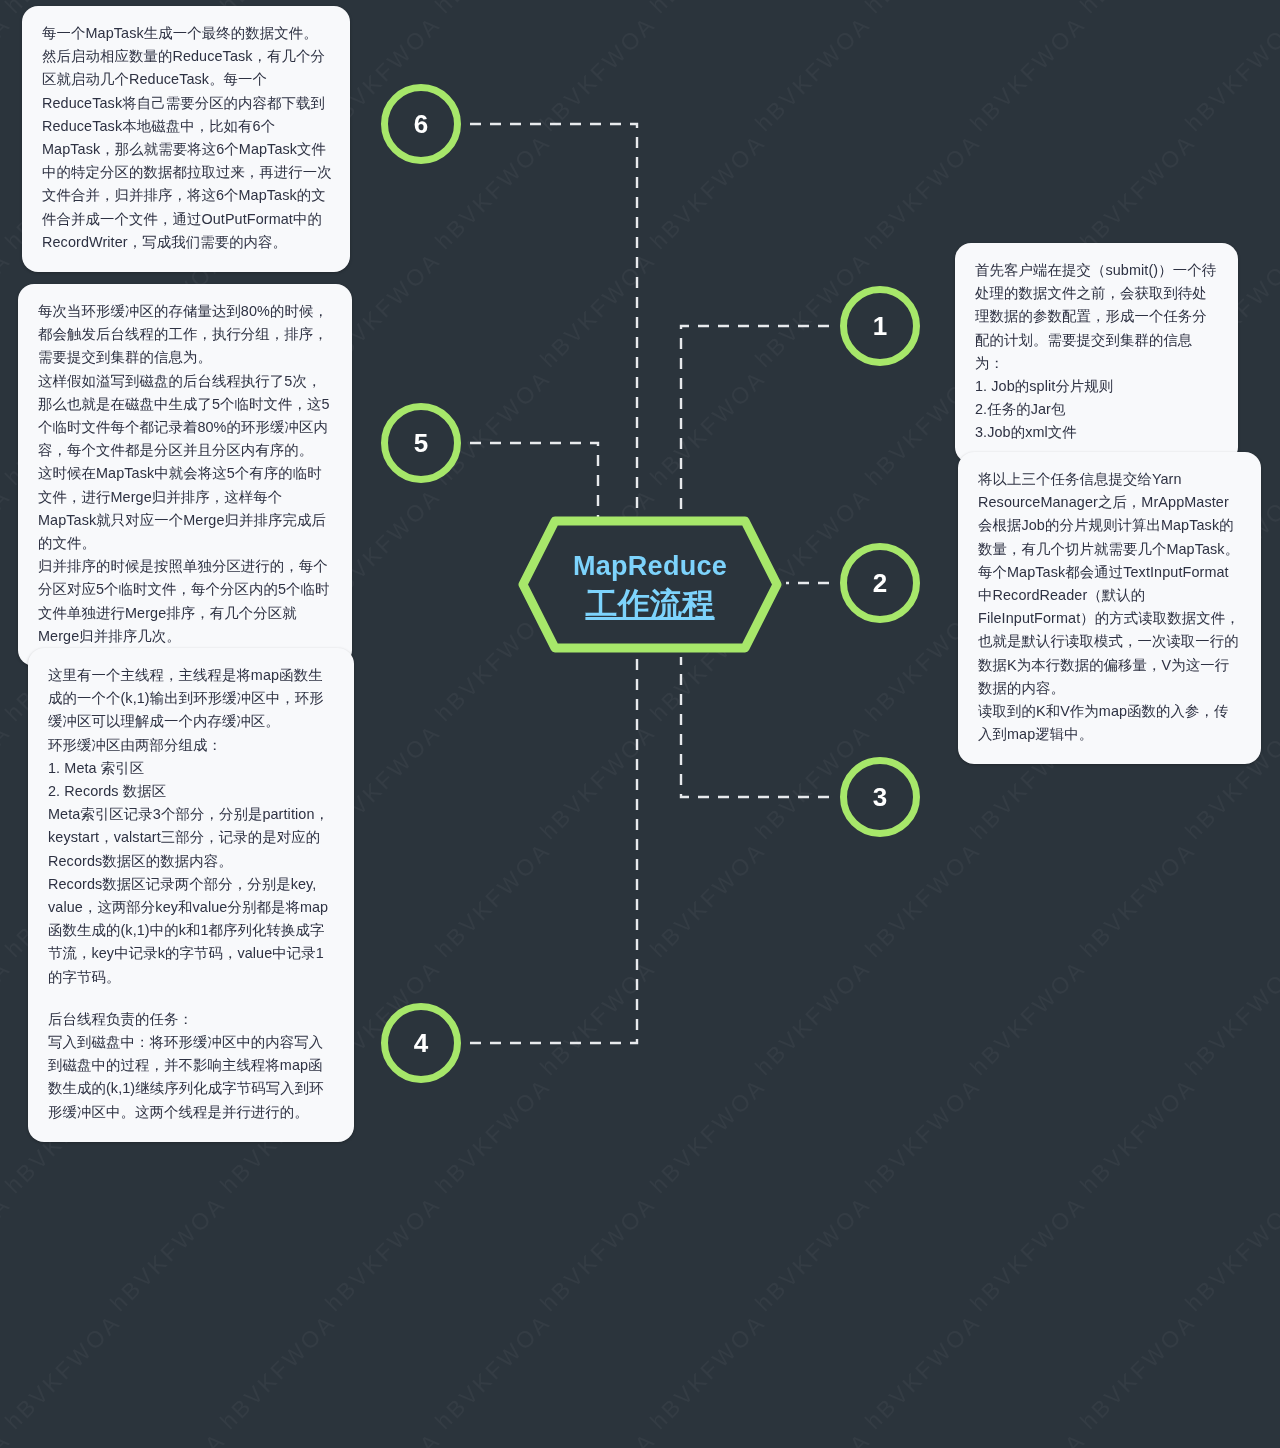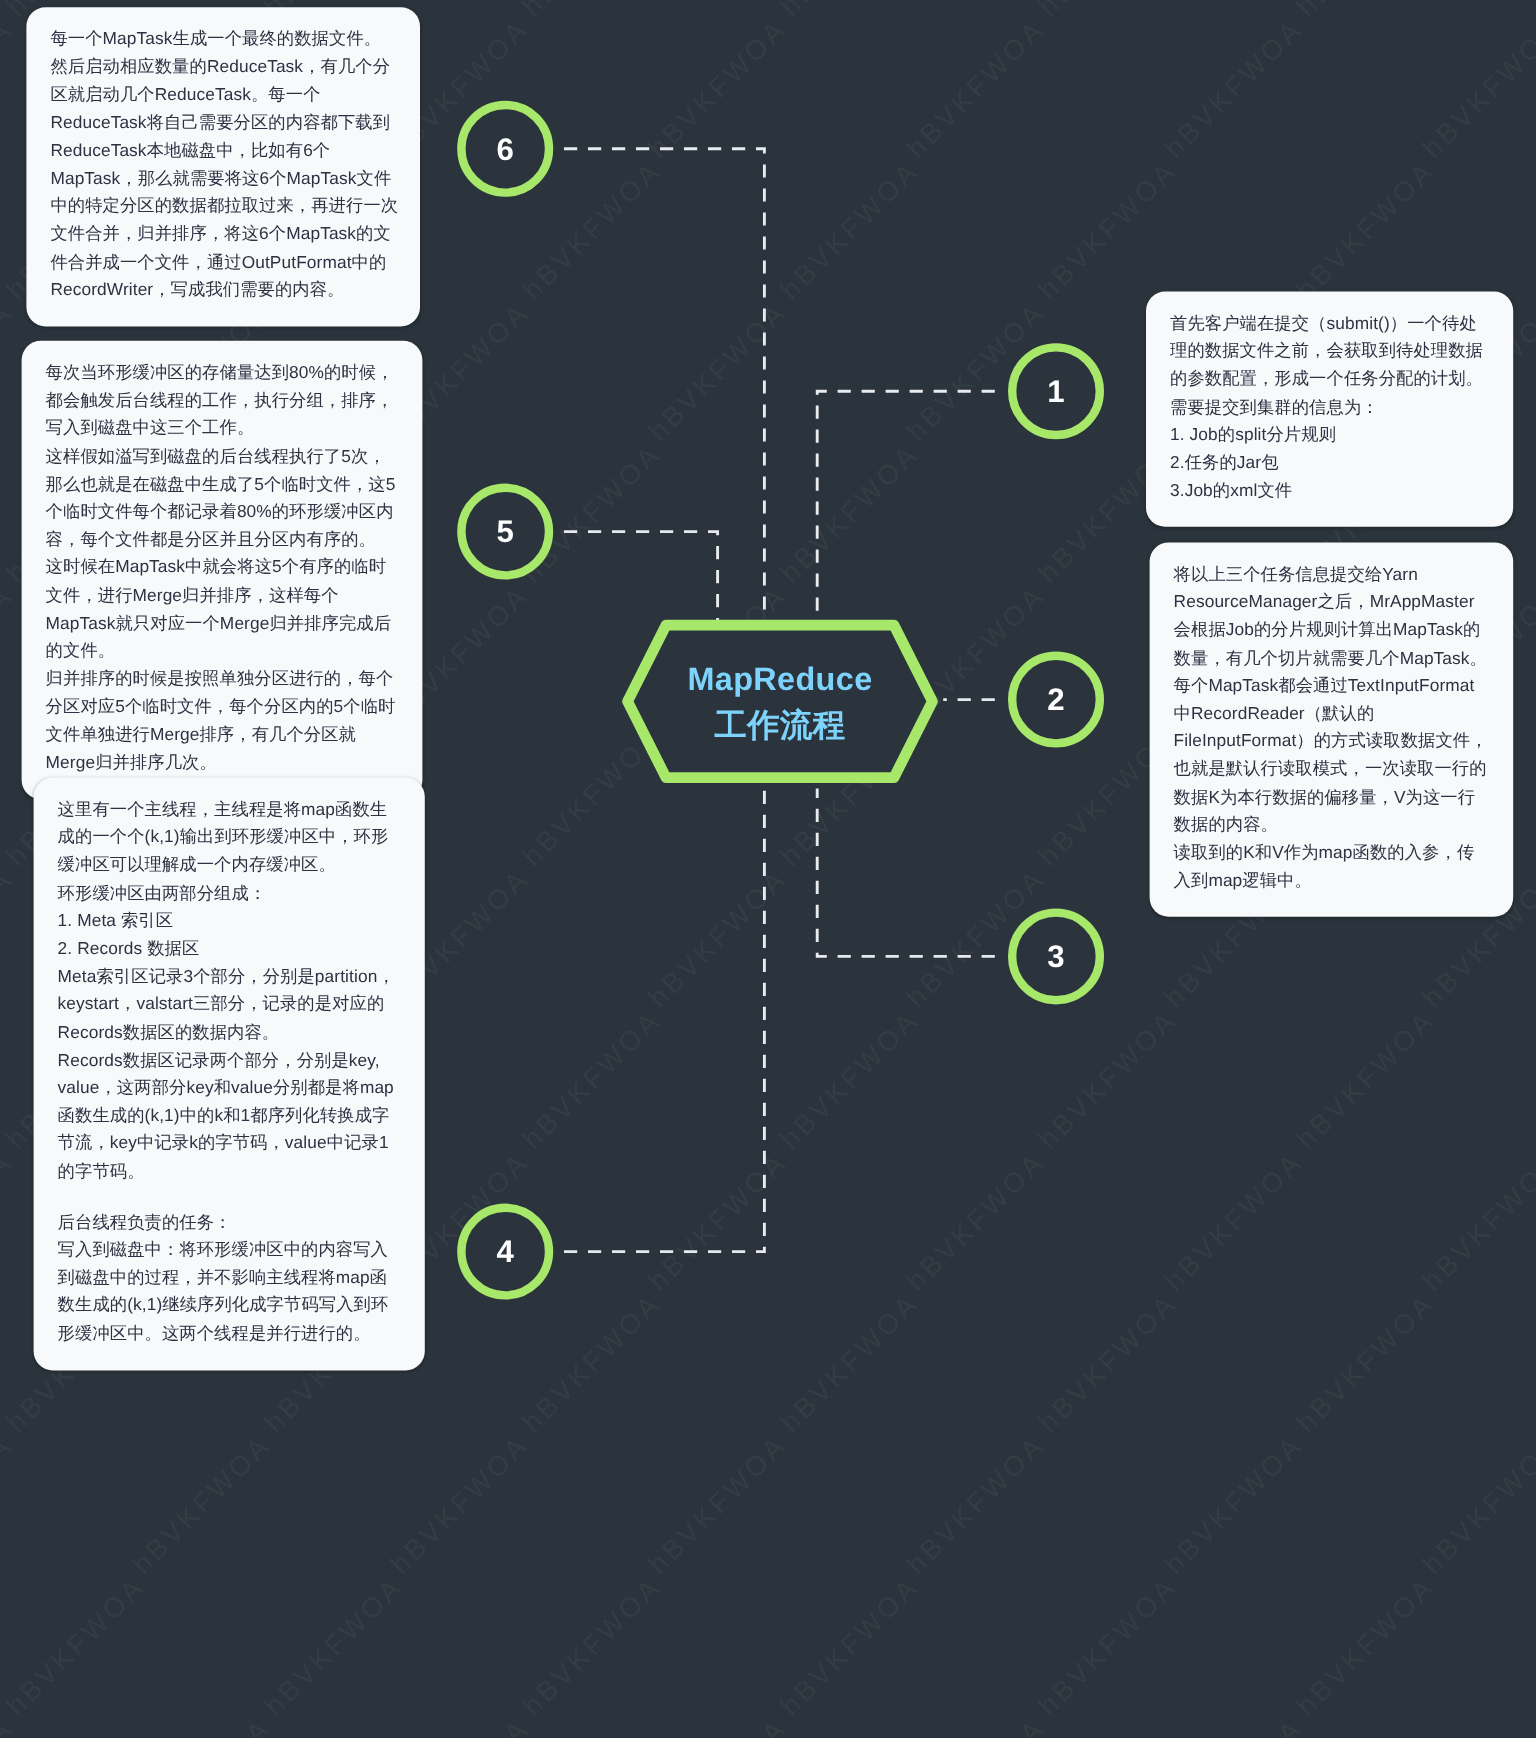--- a/index.html
+++ b/index.html
@@ -51,21 +51,21 @@
     box-shadow: 0 1px 3px rgba(0,0,0,.25);
   }
   .card p { margin: 0; white-space: pre-wrap; }
   .card p.gap { margin-top: 19px; }
   .hl { color: #ef4a3c; }
 
   
   #card-6 { left: 22px;  top: 6px;    width: 328px; border-radius: 16px; }
   #card-5 { left: 18px;  top: 284px;  width: 334px; }
   #card-4 { left: 28px;  top: 648px;  width: 326px; }
-  #card-1 { left: 955px; top: 243px;  width: 306px; }
+  #card-1 { left: 955px; top: 243px;  width: 283px; }
   #card-2 { left: 958px; top: 452px;  width: 303px; }
   #card-3 { left: 958px; top: 757px;  width: 304px; }
 
   
   .circle {
     position: absolute;
     width: 80px; height: 80px;
     border-radius: 50%;
     border: 7px solid #a7e76a;
     background: #2b343c;
@@ -96,21 +96,21 @@
     align-items: center; justify-content: center;
     color: #7dd3fc;
     font-weight: 700;
     font-size: 27px;
     line-height: 38px;
     letter-spacing: .3px;
     text-align: center;
     z-index: 2;
     pointer-events: none;
   }
-  #hex-label .l2 { font-size: 27px; }
+  #hex-label .l2 { font-size: 32px; text-decoration: underline; }
 </style>
 </head>
 <body>
 
 <div id="stage">
 
   <div id="watermark">
       <div class="wm" style="left: 0px; top: 0px;">hBVKFWOA     </div>
       <div class="wm" style="left: 215px; top: 0px;">hBVKFWOA     </div>
       <div class="wm" style="left: 430px; top: 0px;">hBVKFWOA     </div>
@@ -249,21 +249,21 @@
   <div class="circle" id="circle-6">
     <span>6</span>
   </div>
 
   <div class="card" id="card-6">
     <p>每一个MapTask生成一个最终的数据文件。
 然后启动相应数量的ReduceTask，有几个分区就启动几个ReduceTask。每一个ReduceTask将自己需要分区的内容都下载到ReduceTask本地磁盘中，比如有6个MapTask，那么就需要将这6个MapTask文件中的特定分区的数据都拉取过来，再进行一次文件合并，归并排序，将这6个MapTask的文件合并成一个文件，通过OutPutFormat中的RecordWriter，写成我们需要的内容。</p>
   </div>
 
   <div class="card" id="card-5">
-    <p>每次当环形缓冲区的存储量达到80%的时候，都会触发后台线程的工作，执行分组，排序，写入到磁盘中这三个工作。
+    <p>每次当环形缓冲区的存储量达到80%的时候，都会触发后台线程的工作，执行分组，排序，需要提交到集群的信息为。
 这样假如溢写到磁盘的后台线程执行了5次，那么也就是在磁盘中生成了5个临时文件，这5个临时文件每个都记录着80%的环形缓冲区内容，每个文件都是分区并且分区内有序的。
 这时候在MapTask中就会将这5个有序的临时文件，进行Merge归并排序，这样每个MapTask就只对应一个Merge归并排序完成后的文件。
 归并排序的时候是按照单独分区进行的，每个分区对应5个临时文件，每个分区内的5个临时文件单独进行Merge排序，有几个分区就Merge归并排序几次。</p>
   </div>
 
   <div class="card" id="card-4">
     <p>这里有一个主线程，主线程是将map函数生成的一个个(k,1)输出到环形缓冲区中，环形缓冲区可以理解成一个内存缓冲区。
 环形缓冲区由两部分组成：
 1. Meta 索引区
 2. Records 数据区

